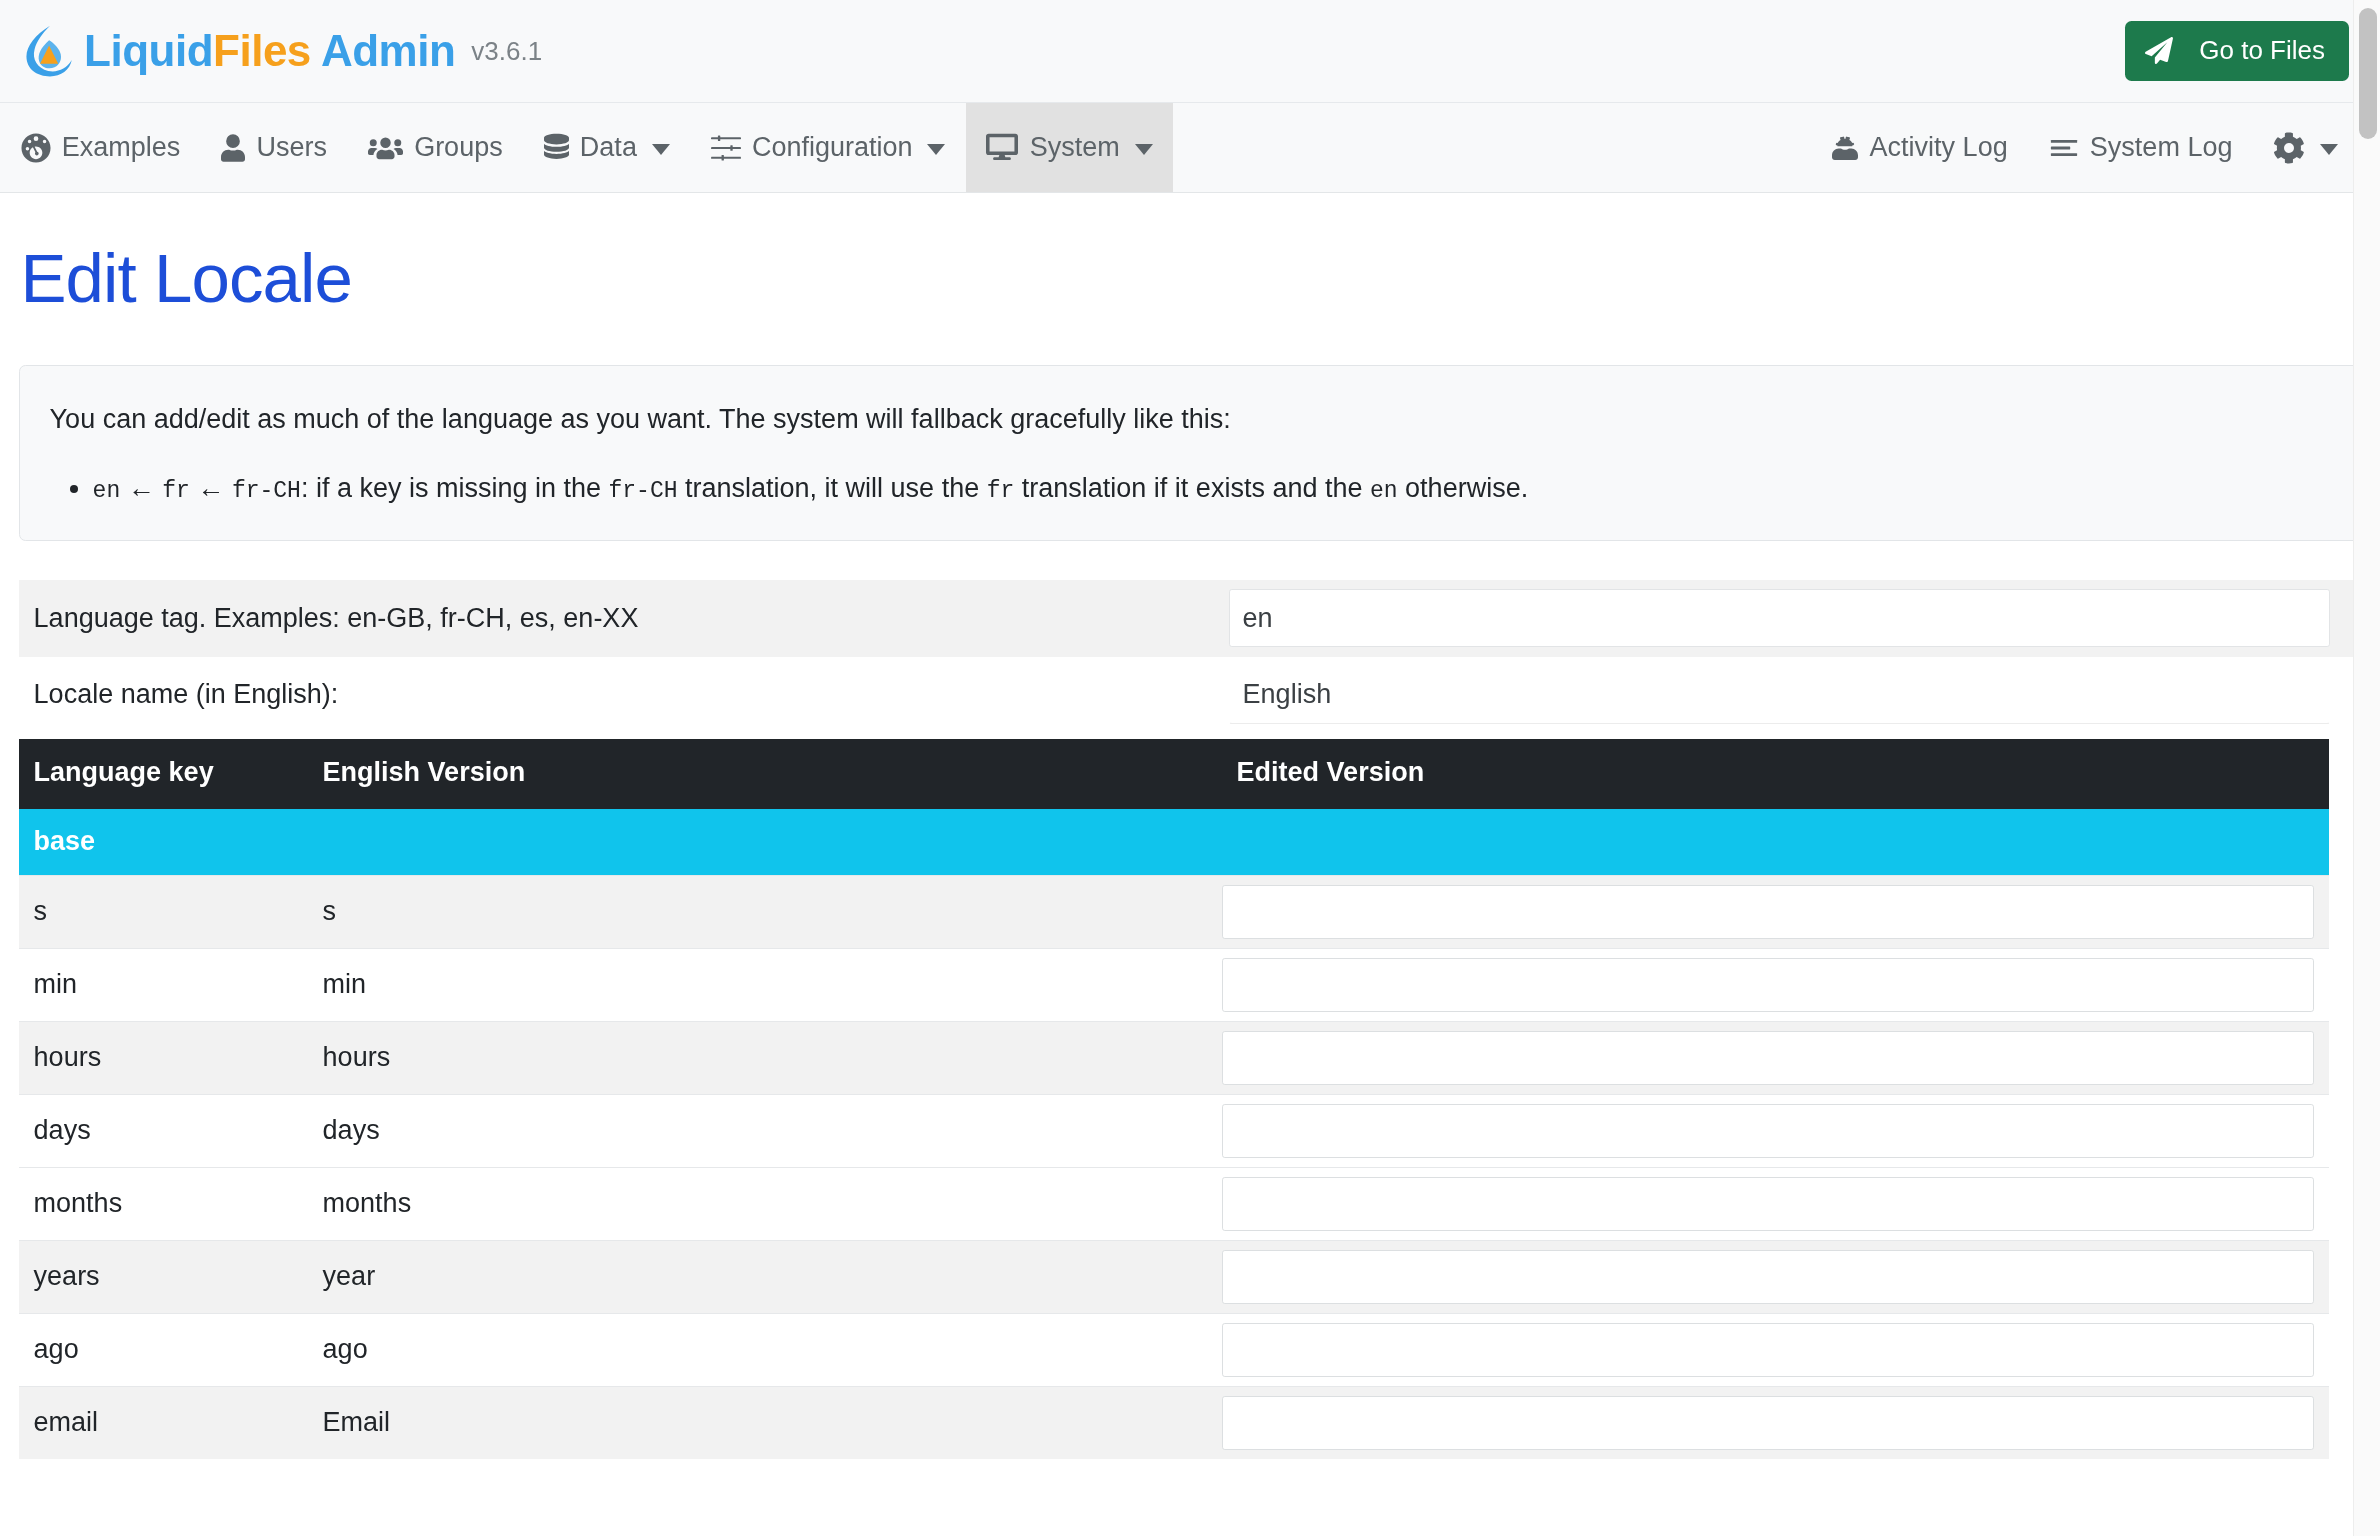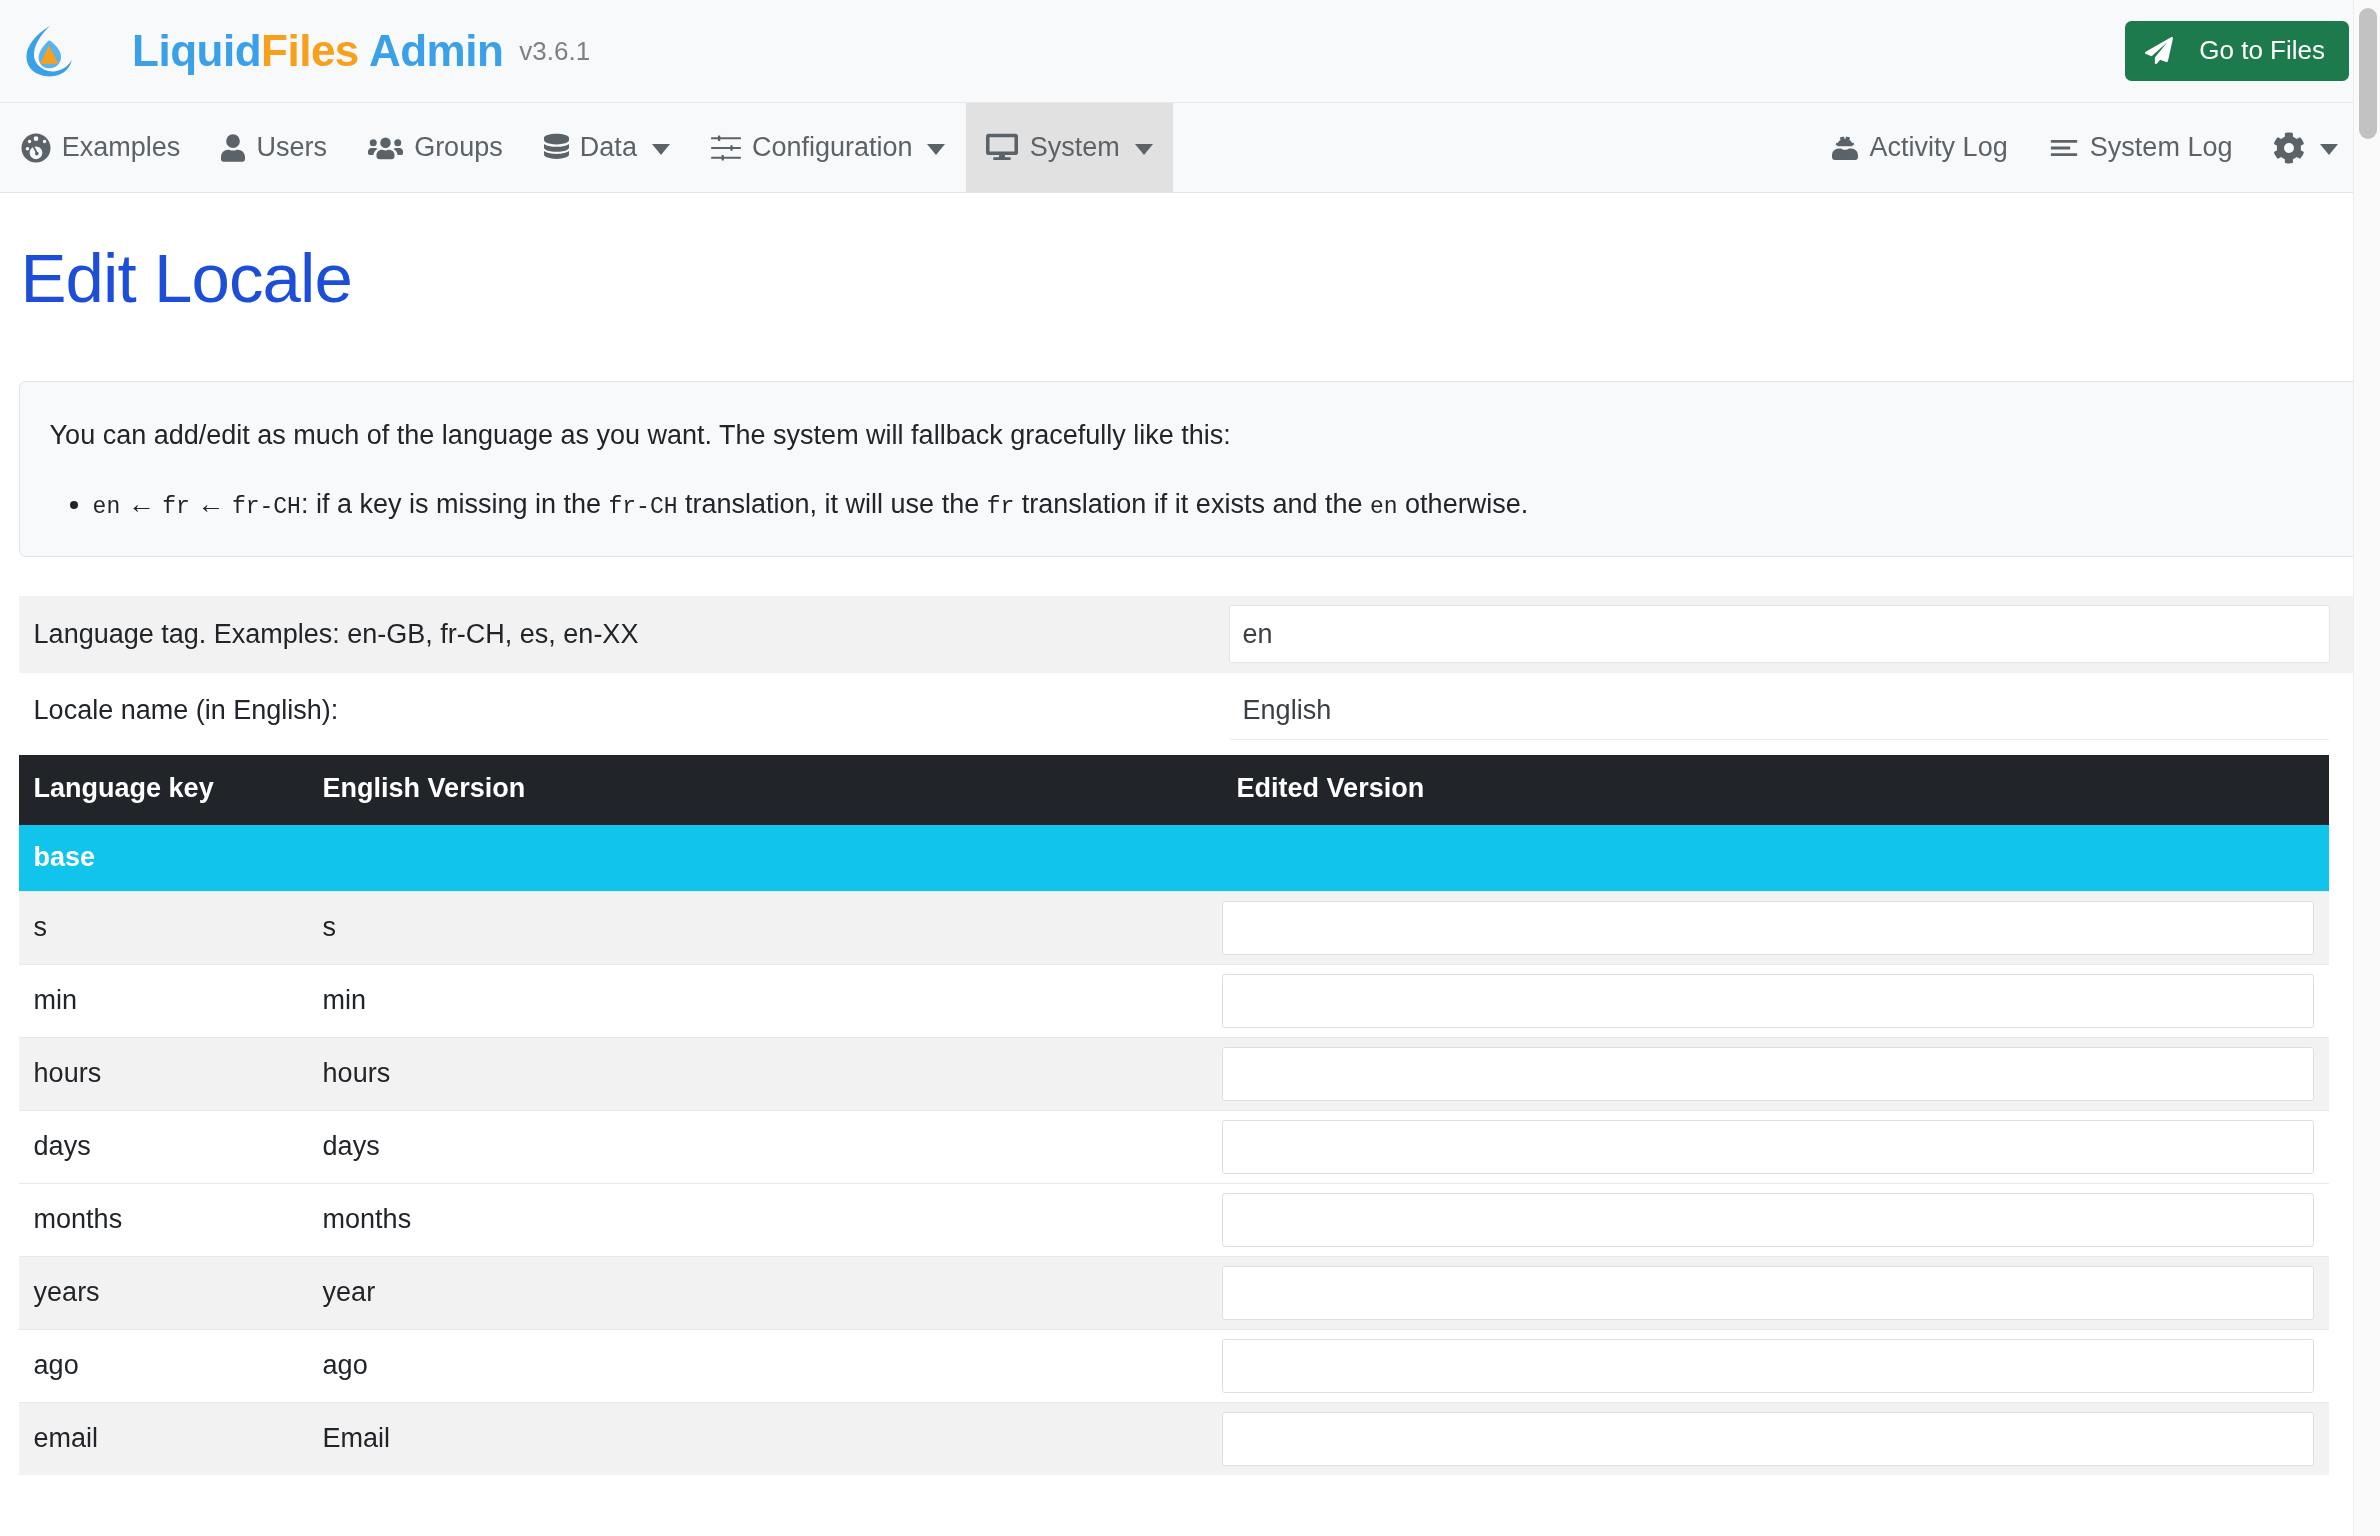--- a/index.html
+++ b/index.html
@@ -25,21 +25,20 @@
     position: relative;
   }
   .brand-left { display: flex; align-items: center; }
   .logo-mark { width: 58px; height: 58px; margin-right: 5.6px; flex: 0 0 auto; }
   .brand-title {
     font-size: 44px;
     font-weight: bold;
     letter-spacing: -0.5px;
     line-height: 1;
     white-space: nowrap;
-    margin-left: 48px;
   }
   .brand-liquid { color: #3aa0e8; }
   .brand-files  { color: #f6a01c; }
   .brand-admin  { color: #3aa0e8; }
   .brand-version {
     font-size: 26px;
     color: #7b8287;
     margin-left: 16px;
     line-height: 1;
     white-space: nowrap;
@@ -101,21 +100,21 @@
   .page-title {
     font-size: 69px;
     font-weight: normal;
     color: #1d4ed8;
     margin: 48px 0 0 1.9px;
     letter-spacing: -0.9px;
     line-height: 1.1;
   }
 
   .info-box {
-    margin-top: 64px;
+    margin-top: 48px;
     background: #f8f9fa;
     border: 0.9px solid #e2e5e8;
     border-radius: 6.5px;
     padding: 26px 30px 28px 30px;
     font-size: 27px;
     line-height: 1.5;
     color: #212529;
   }
   .info-box p { margin: 7.5px 0 0 0; }
   .info-box ul { margin: 28px 0 3.7px 0; padding-left: 43px; }

